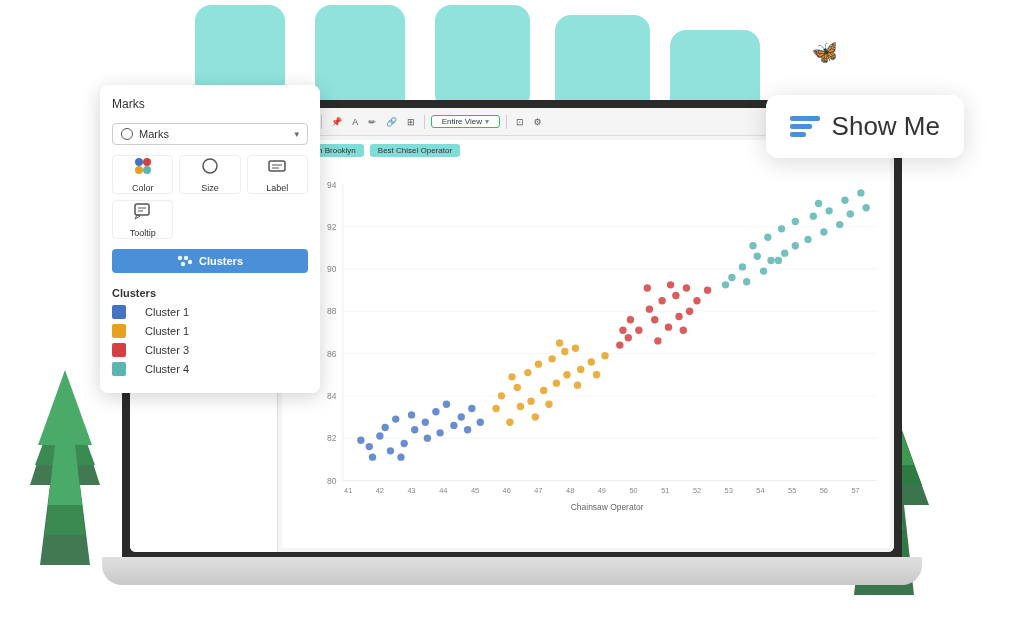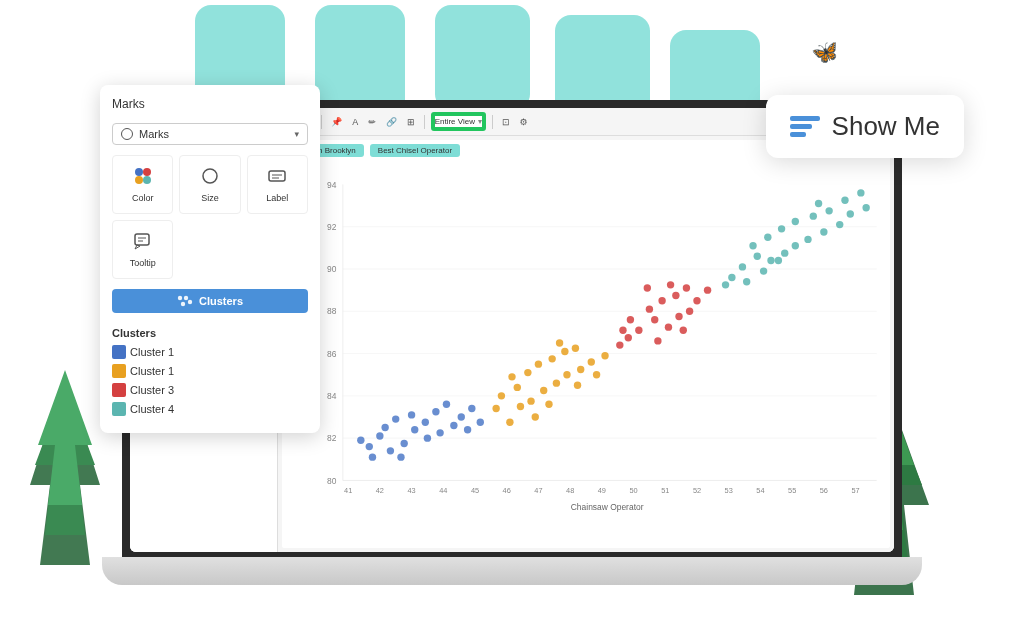--- a/index.html
+++ b/index.html
@@ -202,24 +202,24 @@
       gap: 4px;
     }
     .toolbar-btn {
       font-size: 9px;
       color: #555;
       cursor: pointer;
       padding: 1px 3px;
     }
     .toolbar-separator { width: 1px; height: 14px; background: #ccc; margin: 0 2px; }
     .toolbar-dropdown {
-      border: 4px solid #22c55e;
+      border: 1px solid #22c55e;
       border-radius: 3px;
       background: white;
-      padding: 1px 0;
+      padding: 1px 10px;
       font-size: 8px;
       color: #333;
       cursor: pointer;
       display: flex;
       align-items: center;
       gap: 3px;
     }
 
     
     .chart-area {
@@ -297,21 +297,21 @@
       display: grid;
       grid-template-columns: repeat(3, 1fr);
       gap: 6px;
       margin-bottom: 10px;
     }
     .marks-btn {
       display: flex;
       flex-direction: column;
       align-items: center;
       gap: 3px;
-      padding: 10px 4px;
+      padding: 0 4px;
       border: 1px solid #eee;
       border-radius: 4px;
       cursor: pointer;
       font-size: 9px;
       color: #333;
       background: white;
     }
     .marks-btn-icon { font-size: 16px; }
 
     .clusters-btn {
@@ -337,21 +337,21 @@
     }
     .clusters-legend-title {
       font-size: 11px;
       font-weight: 700;
       color: #333;
       margin-bottom: 6px;
     }
     .cluster-item {
       display: flex;
       align-items: center;
-      gap: 4px;
+      gap: 19px;
       margin-bottom: 5px;
       font-size: 11px;
       color: #333;
     }
     .cluster-swatch {
       width: 14px;
       height: 14px;
       border-radius: 2px;
       flex-shrink: 0;
     }

